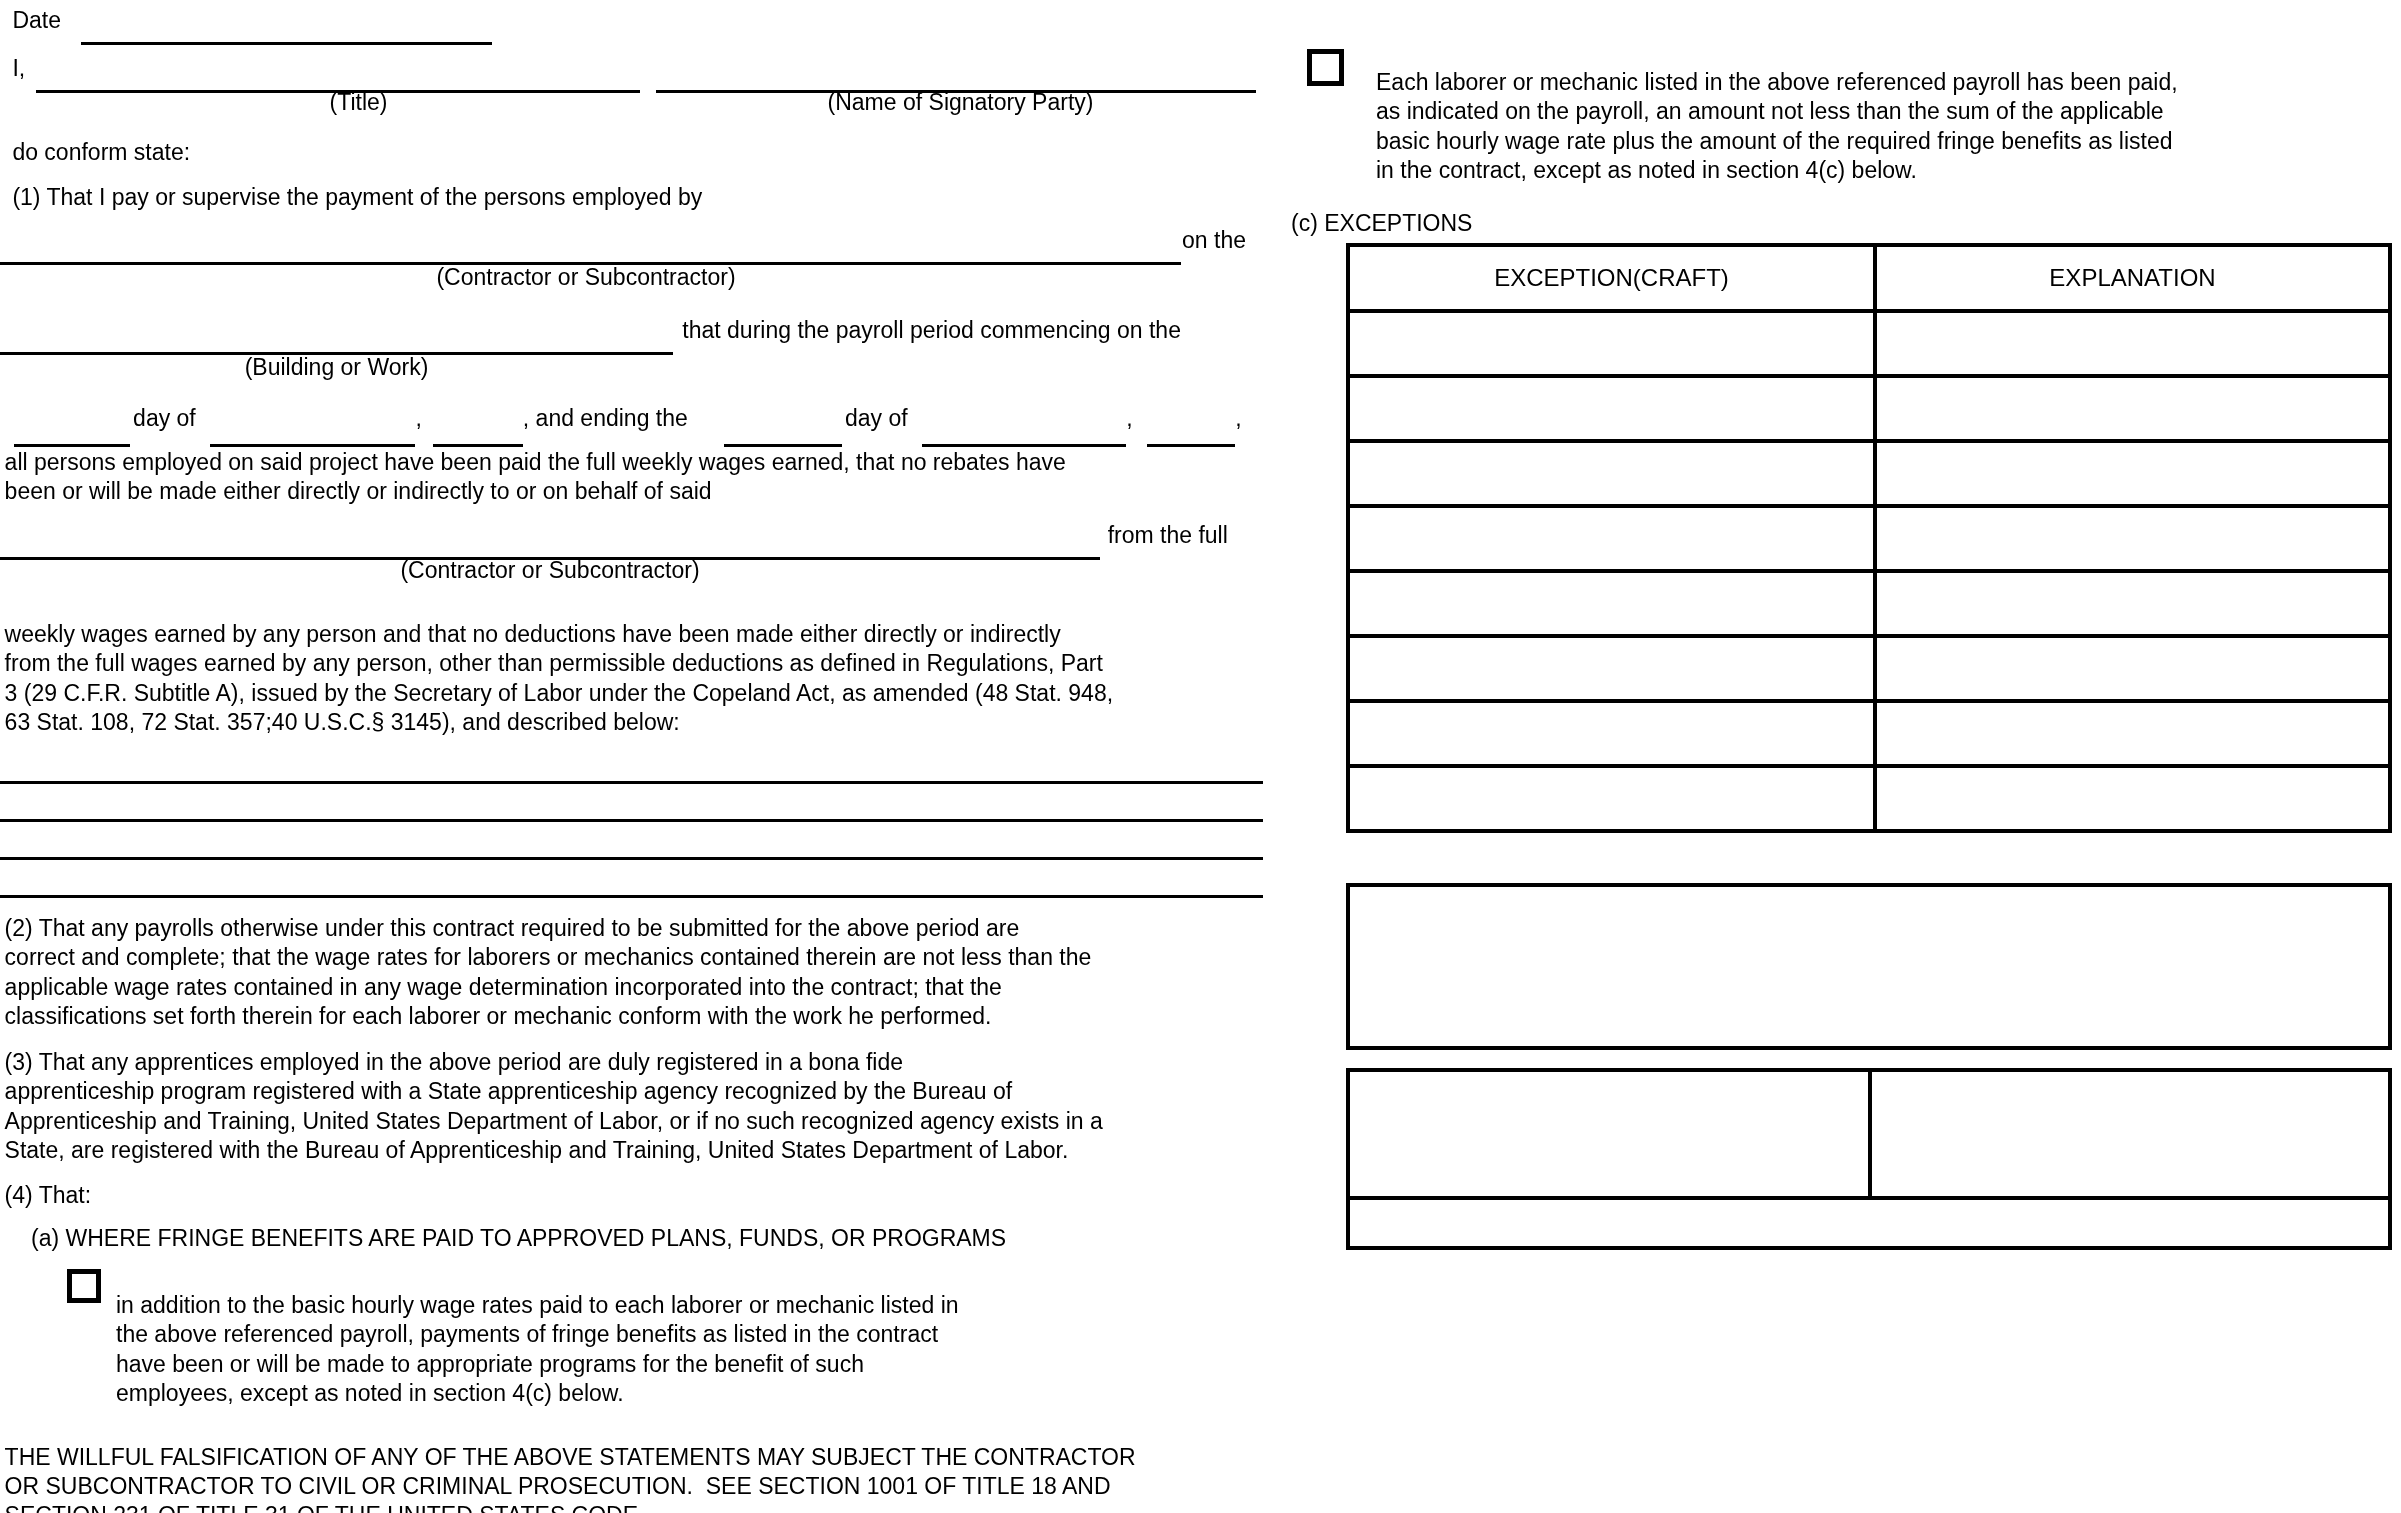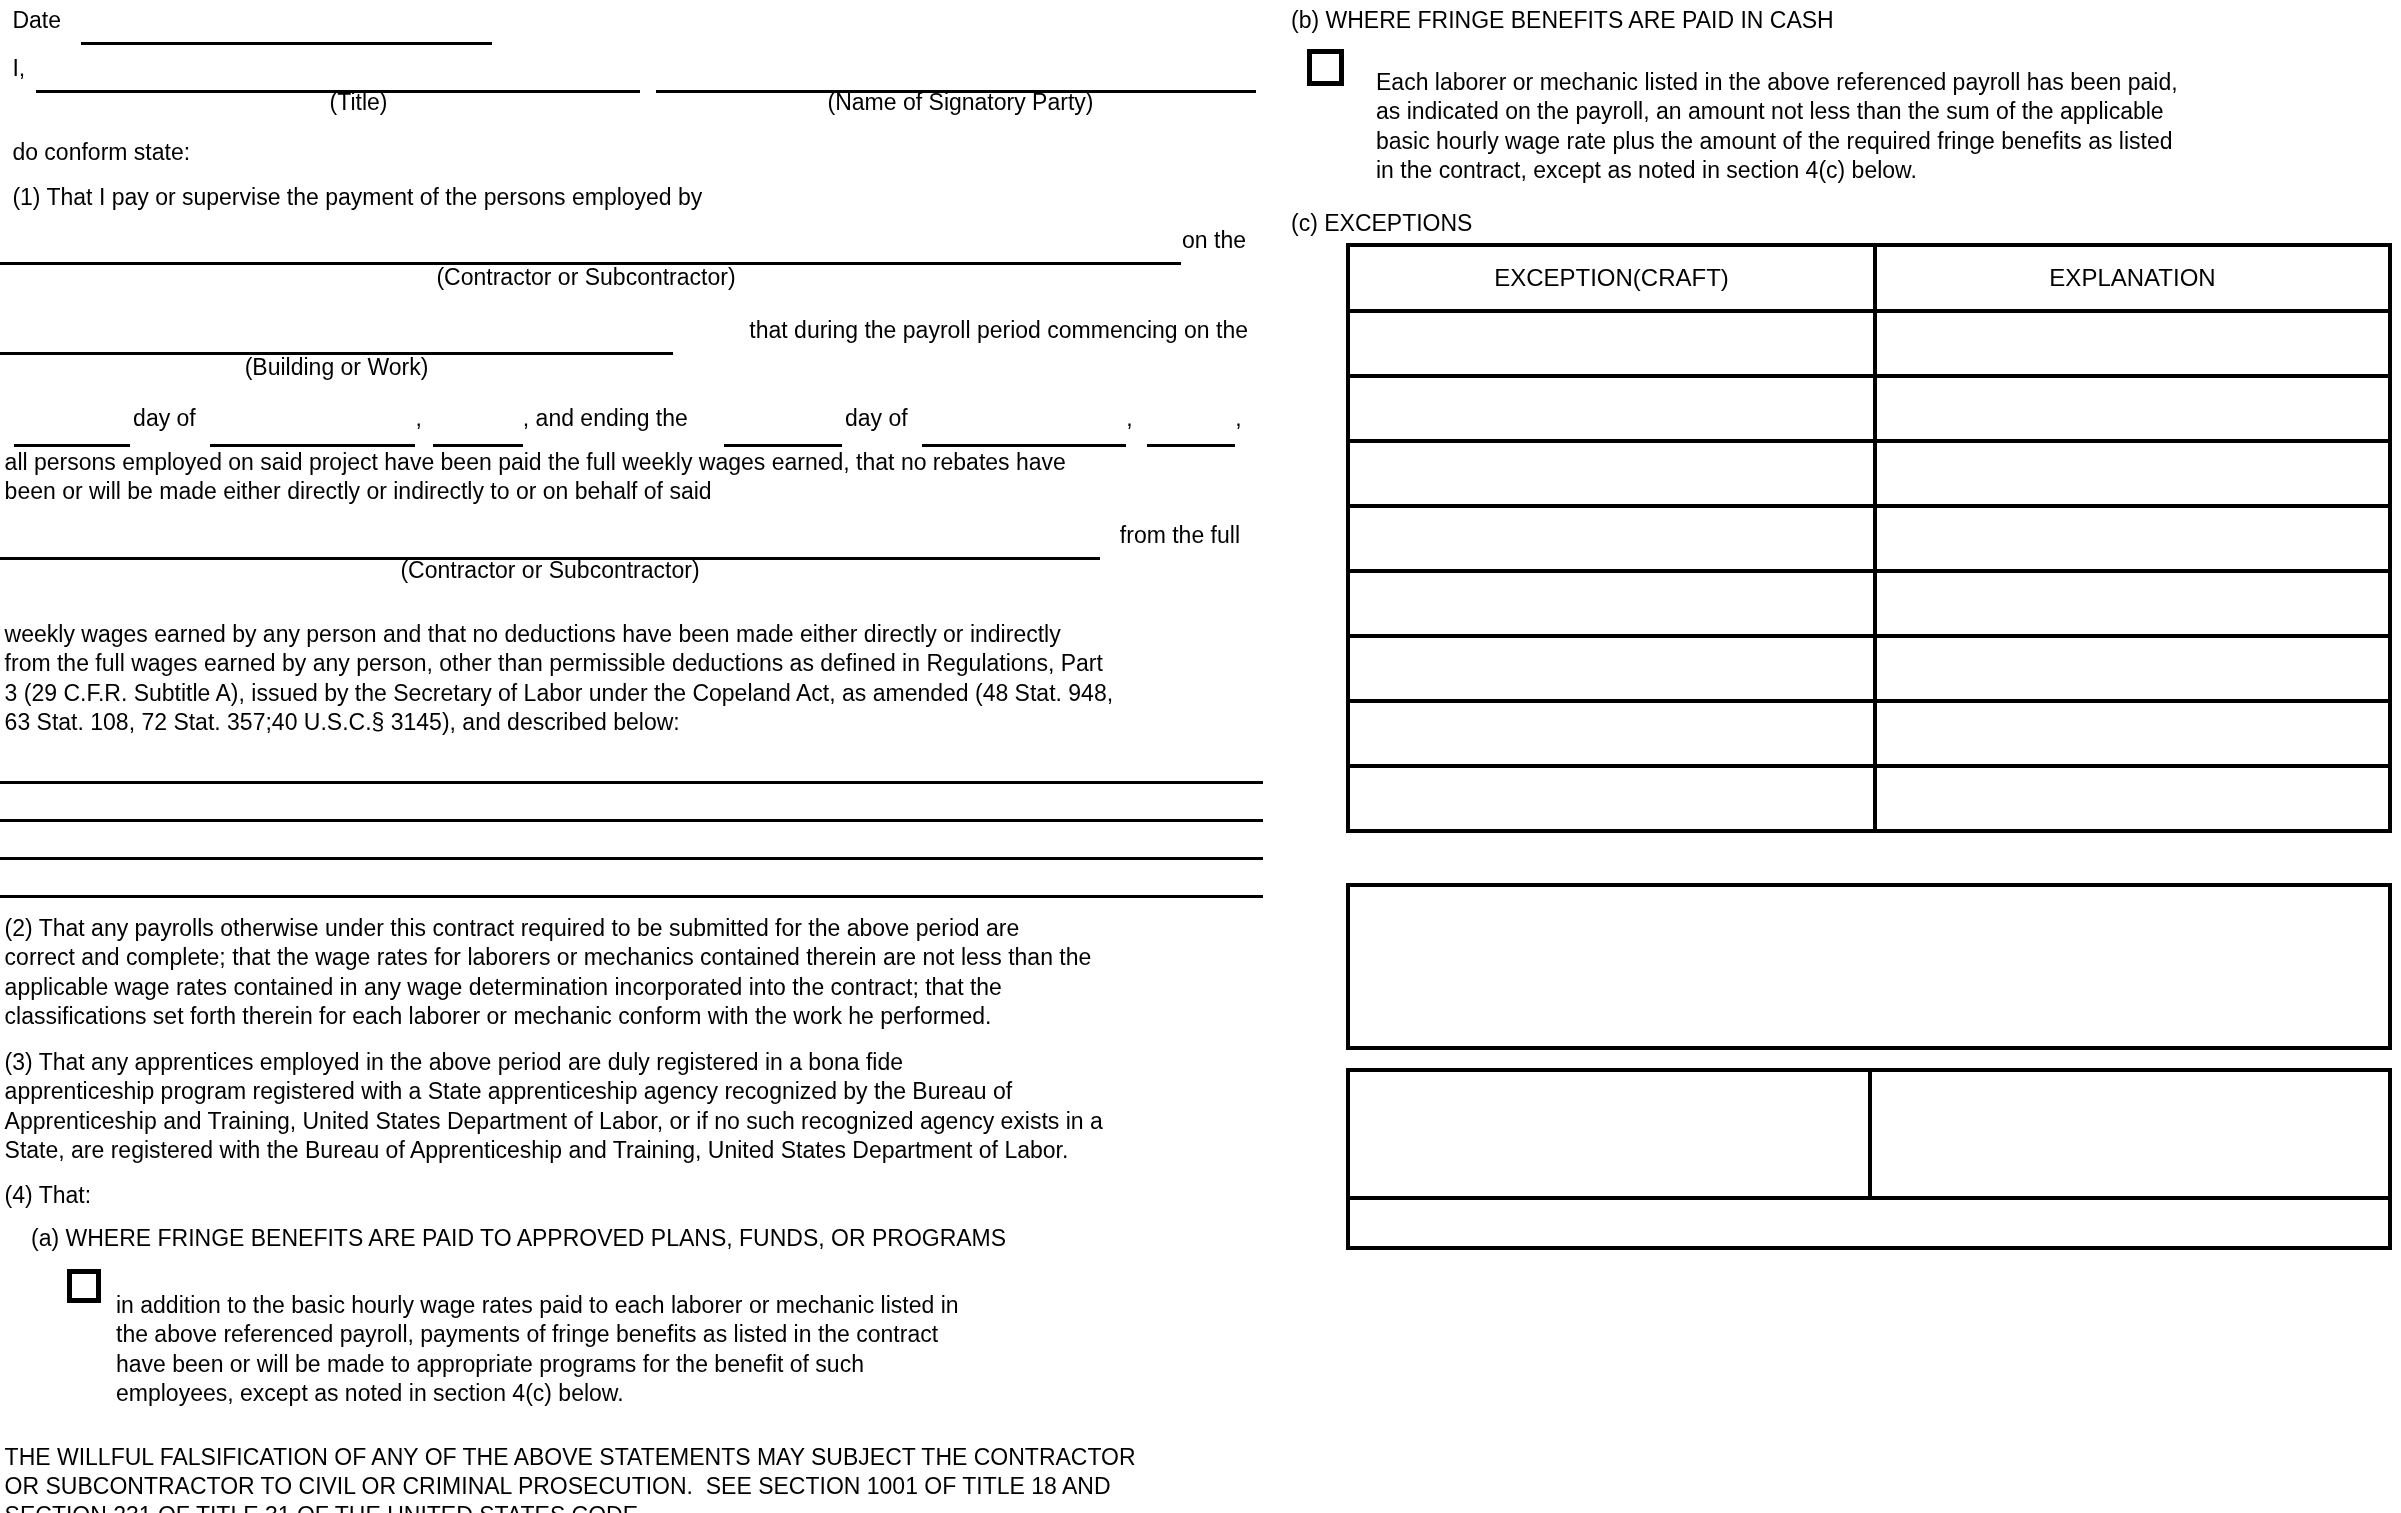--- a/index.html
+++ b/index.html
@@ -4,21 +4,21 @@
 <style>
   html, body { margin:0; padding:0; background:#ffffff; }
   .sheet {
     position:relative; width:2401px; height:1513px;
     background:#ffffff; color:#000;
     font-family:"Liberation Sans", "DejaVu Sans", sans-serif;
     font-size:23px; line-height:29.4px; overflow:hidden;
   }
   .abs { position:absolute; }
   .txt { white-space:pre-line; }
-  .row { position:absolute; display:flex; align-items:flex-end;justify-content:space-between; }
+  .row { position:absolute; display:flex; align-items:flex-end; }
   .fill { height:0; border-bottom:3.9px solid #000; margin-bottom:-9.3px; }
   .cap { text-align:center; display:inline-block; }
   .checkbox { position:absolute; width:34px; height:34px; border:5.4px solid #000; background:#fff; box-sizing:border-box; }
   .rule { height:0; border-top:3.9px solid #000; margin-bottom:35px; }
 
   
   table.exceptions { border-collapse:collapse; table-layout:fixed; width:1046px; }
   table.exceptions th, table.exceptions td { border:4.6px solid #000; padding:0; }
   table.exceptions th { height:62px; font-weight:normal; font-size:24px; text-align:center; vertical-align:middle; }
   table.exceptions td { height:61px; }
@@ -128,21 +128,20 @@
   <div class="checkbox" style="left:67px; top:1269px;"></div>
   <div class="abs txt" style="left:116px; top:1291px;">in addition to the basic hourly wage rates paid to each laborer or mechanic listed in
 the above referenced payroll, payments of fringe benefits as listed in the contract
 have been or will be made to appropriate programs for the benefit of such
 employees, except as noted in section 4(c) below.</div>
 
   <div class="abs txt" style="left:4.6px; top:1443px; line-height:29px;">THE WILLFUL FALSIFICATION OF ANY OF THE ABOVE STATEMENTS MAY SUBJECT THE CONTRACTOR
 OR SUBCONTRACTOR TO CIVIL OR CRIMINAL PROSECUTION.&nbsp; SEE SECTION 1001 OF TITLE 18 AND
 SECTION 231 OF TITLE 31 OF THE UNITED STATES CODE.</div>
 
-  <div class="abs txt" style="left:1291px; top:6.2px;">(b) WHERE FRINGE BENEFITS ARE PAID IN CASH</div>
 
   <div class="checkbox" style="left:1307px; top:49px; width:37px; height:37px;"></div>
   <div class="abs txt" style="left:1376px; top:68px; width:1000px;">Each laborer or mechanic listed in the above referenced payroll has been paid,
 as indicated on the payroll, an amount not less than the sum of the applicable
 basic hourly wage rate plus the amount of the required fringe benefits as listed
 in the contract, except as noted in section 4(c) below.</div>
 
   <div class="abs txt" style="left:1291px; top:209px;">(c) EXCEPTIONS</div>
 
   <div class="abs" style="left:1346px; top:243px;">

